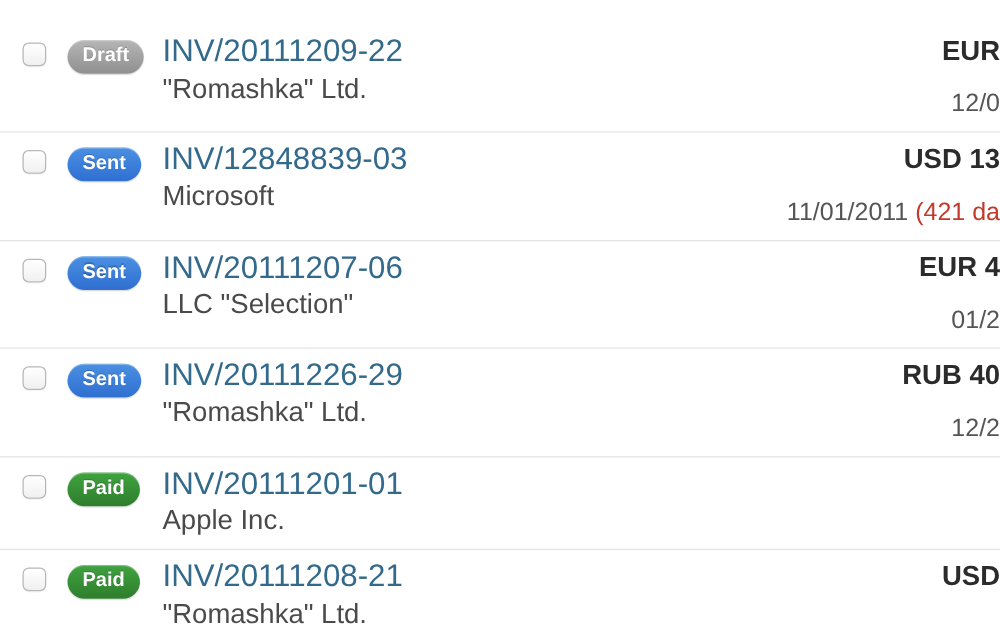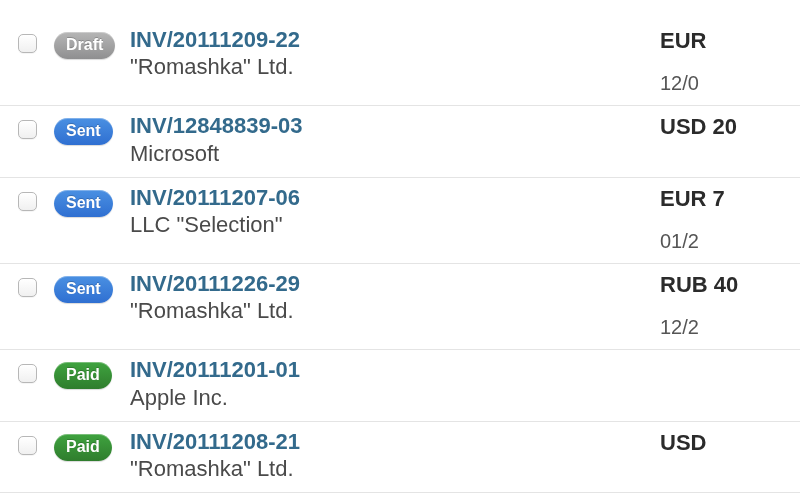--- a/index.html
+++ b/index.html
@@ -55,31 +55,32 @@
   }
   .badge-draft { background: linear-gradient(#b6b6b6, #8f8f90); }
   .badge-sent  { background: linear-gradient(#4a90e2, #2f6fd1); }
   .badge-paid  { background: linear-gradient(#3fa33f, #2f7d2d); }
   .main-col {
     flex: 1 1 auto;
     padding-left: 2px;
   }
   .inv-num {
     color: #336a8c;
-    font-size: 22px;
-    font-weight: 700;
+    font-size: 25px;
+    font-weight: 400;
     line-height: 1.1;
     cursor: pointer;
   }
   .client {
     color: #4a4a4a;
     font-size: 22px;
     margin-top: 2px;
   }
   .amt-col {
+    text-align: right;
     padding-right: 0;
     min-width: 140px;
     white-space: nowrap;
   }
   .amount {
     color: #2b2b2b;
     font-size: 22px;
     font-weight: 700;
     line-height: 1.2;
   }
@@ -117,36 +118,37 @@
         <div class="chk"></div>
       </div>
       <div class="badge-col">
         <span class="badge badge-sent">Sent</span>
       </div>
       <div class="main-col">
         <div class="inv-num">INV/12848839-03</div>
         <div class="client">Microsoft</div>
       </div>
       <div class="amt-col">
-        <div class="amount">USD 20</div>
+        <div class="amount">USD 13</div>
+        <div class="date-line"><span>11/01/2011 </span><span class="overdue">(421 da</span></div>
       </div>
     </div>
     <div class="row">
       <div class="chk-col">
         <div class="chk"></div>
       </div>
       <div class="badge-col">
         <span class="badge badge-sent">Sent</span>
       </div>
       <div class="main-col">
         <div class="inv-num">INV/20111207-06</div>
         <div class="client">LLC "Selection"</div>
       </div>
       <div class="amt-col">
-        <div class="amount">EUR 7</div>
+        <div class="amount">EUR 4</div>
         <div class="date-line"><span>01/2</span><span class="overdue"></span></div>
       </div>
     </div>
     <div class="row">
       <div class="chk-col">
         <div class="chk"></div>
       </div>
       <div class="badge-col">
         <span class="badge badge-sent">Sent</span>
       </div>

